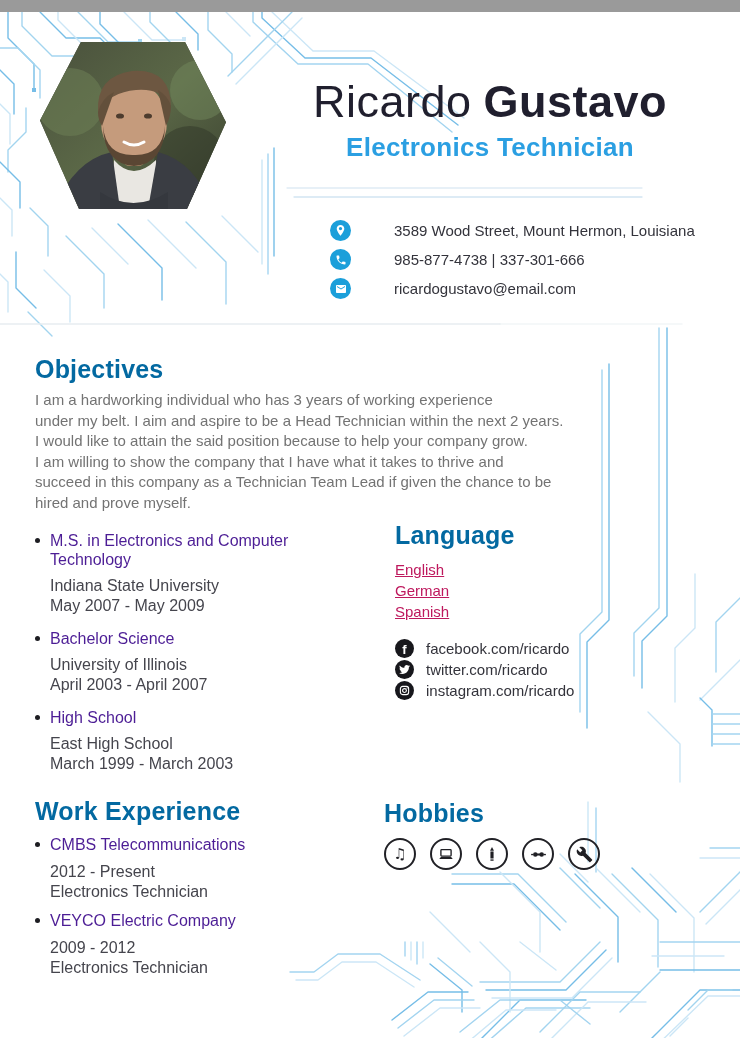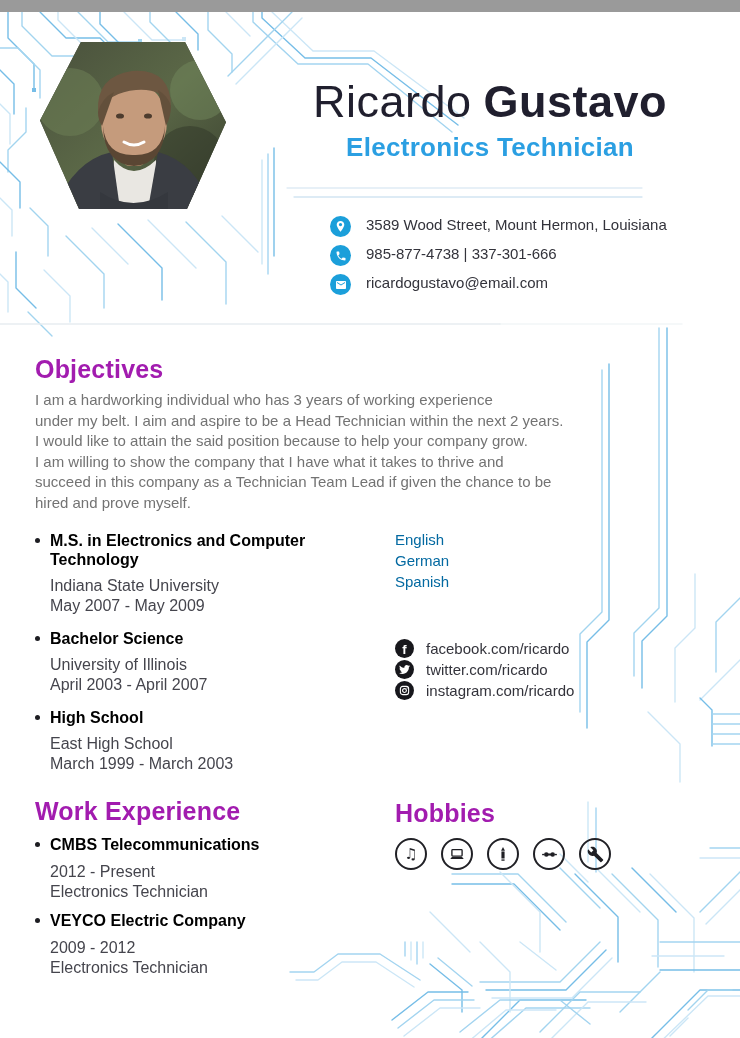--- a/index.html
+++ b/index.html
@@ -19,54 +19,54 @@
     background:#4a5140;
   }
   .photo-hex svg{display:block;}
   .name-block{position:absolute;left:278px;top:64px;width:424px;text-align:center;}
   .name{font-size:45px;letter-spacing:.5px;color:#201f2e;line-height:52px;white-space:nowrap;}
   .name .first{font-weight:400;}
   .name .last{font-weight:700;margin-left:12px;}
   .job-title{margin-top:4px;font-size:26px;font-weight:700;color:#2b9fe2;letter-spacing:.3px;}
 
   .contact{position:absolute;left:330px;top:204px;}
-  .contact-row{display:flex;align-items:flex-start;height:29px;}
+  .contact-row{display:flex;align-items:center;height:29px;gap:28px;}
   .contact-icon{width:21px;height:21px;border-radius:50%;background:#1b9fda;
     display:flex;align-items:center;justify-content:center;flex:0 0 21px;}
   .contact-text{margin-left:15px;font-size:15px;color:#33333b;}
 
   
-  .sec-heading{font-size:25px;font-weight:700;color:#a21caf;letter-spacing:.2px;line-height:30px;}
+  .sec-heading{font-size:25px;font-weight:700;color:#0369a1;letter-spacing:.2px;line-height:30px;}
   .objectives{position:absolute;left:35px;top:342px;width:540px;}
   .objectives .body{margin-top:6px;font-size:15px;line-height:20.5px;color:#737373;white-space:pre-line;}
 
   .col-left{position:absolute;left:35px;top:506px;width:340px;}
   .col-right{position:absolute;left:395px;top:508px;width:310px;}
 
   .edu-item{margin-top:13px;}
-  .entry-title{display:flex;font-size:16px;font-weight:700;color:#000000;line-height:19px;white-space:pre-line;}
+  .entry-title{display:flex;font-size:16px;font-weight:400;color:#4c1d95;line-height:19px;white-space:pre-line;}
   .bullet{width:5px;height:5px;border-radius:50%;background:#1d1d22;margin:7px 10px 0 0;flex:0 0 5px;}
   .entry-sub{margin:7px 0 0 15px;font-size:16px;line-height:20px;color:#45454d;}
 
   .work-block{position:absolute;left:35px;top:784px;width:340px;}
   .work-item{margin-top:9px;}
   .work-item .entry-sub{margin-top:8px;}
 
-  .lang-list{margin-top:9px;font-size:15px;line-height:21px;color:#0369a1;}
+  .lang-list{margin-top:9px;font-size:15px;line-height:21px;color:#be185d;text-decoration:underline;}
   .lang-item{display:block;}
 
   .follow-block{position:absolute;left:395px;top:616px;width:310px;}
   .follow-list{margin-top:10px;}
   .follow-row{display:flex;align-items:center;height:21px;}
   .social-circle{width:19px;height:19px;border-radius:50%;background:#17171c;
     display:flex;align-items:center;justify-content:center;flex:0 0 19px;}
   .social-circle .fb{color:#fff;font-size:13px;font-weight:700;line-height:1;margin-top:1px;}
   .follow-text{margin-left:12px;font-size:15px;color:#33333b;}
 
-  .hobbies-block{position:absolute;left:395px;top:786px;width:310px;}
+  .hobbies-block{position:absolute;left:384px;top:786px;width:310px;}
   .hobby-row{margin-top:10px;display:flex;gap:14px;}
   .hobby-circle{width:32px;height:32px;border-radius:50%;border:2px solid #212126;
     display:flex;align-items:center;justify-content:center;box-sizing:border-box;}
   .hobby-circle .music{font-family:"DejaVu Sans",sans-serif;font-size:15px;color:#1f1f24;line-height:1;}
 </style>
 </head>
 <body>
 
 <div class="page">
 
@@ -315,20 +315,21 @@
       <div class="work-item">
         <div class="entry-title"><span class="bullet"></span><span>VEYCO Electric Company</span></div>
         <div class="entry-sub">
           <div>2009 - 2012</div>
           <div>Electronics Technician</div>
         </div>
       </div>
     </div>
 
     <div class="col-right">
+      <div class="sec-heading">Language</div>
       <div class="lang-list">
         <span class="lang-item">English</span>
         <span class="lang-item">German</span>
         <span class="lang-item">Spanish</span>
       </div>
     </div>
 
     <div class="follow-block">
       <div class="follow-list">
         <div class="follow-row">

